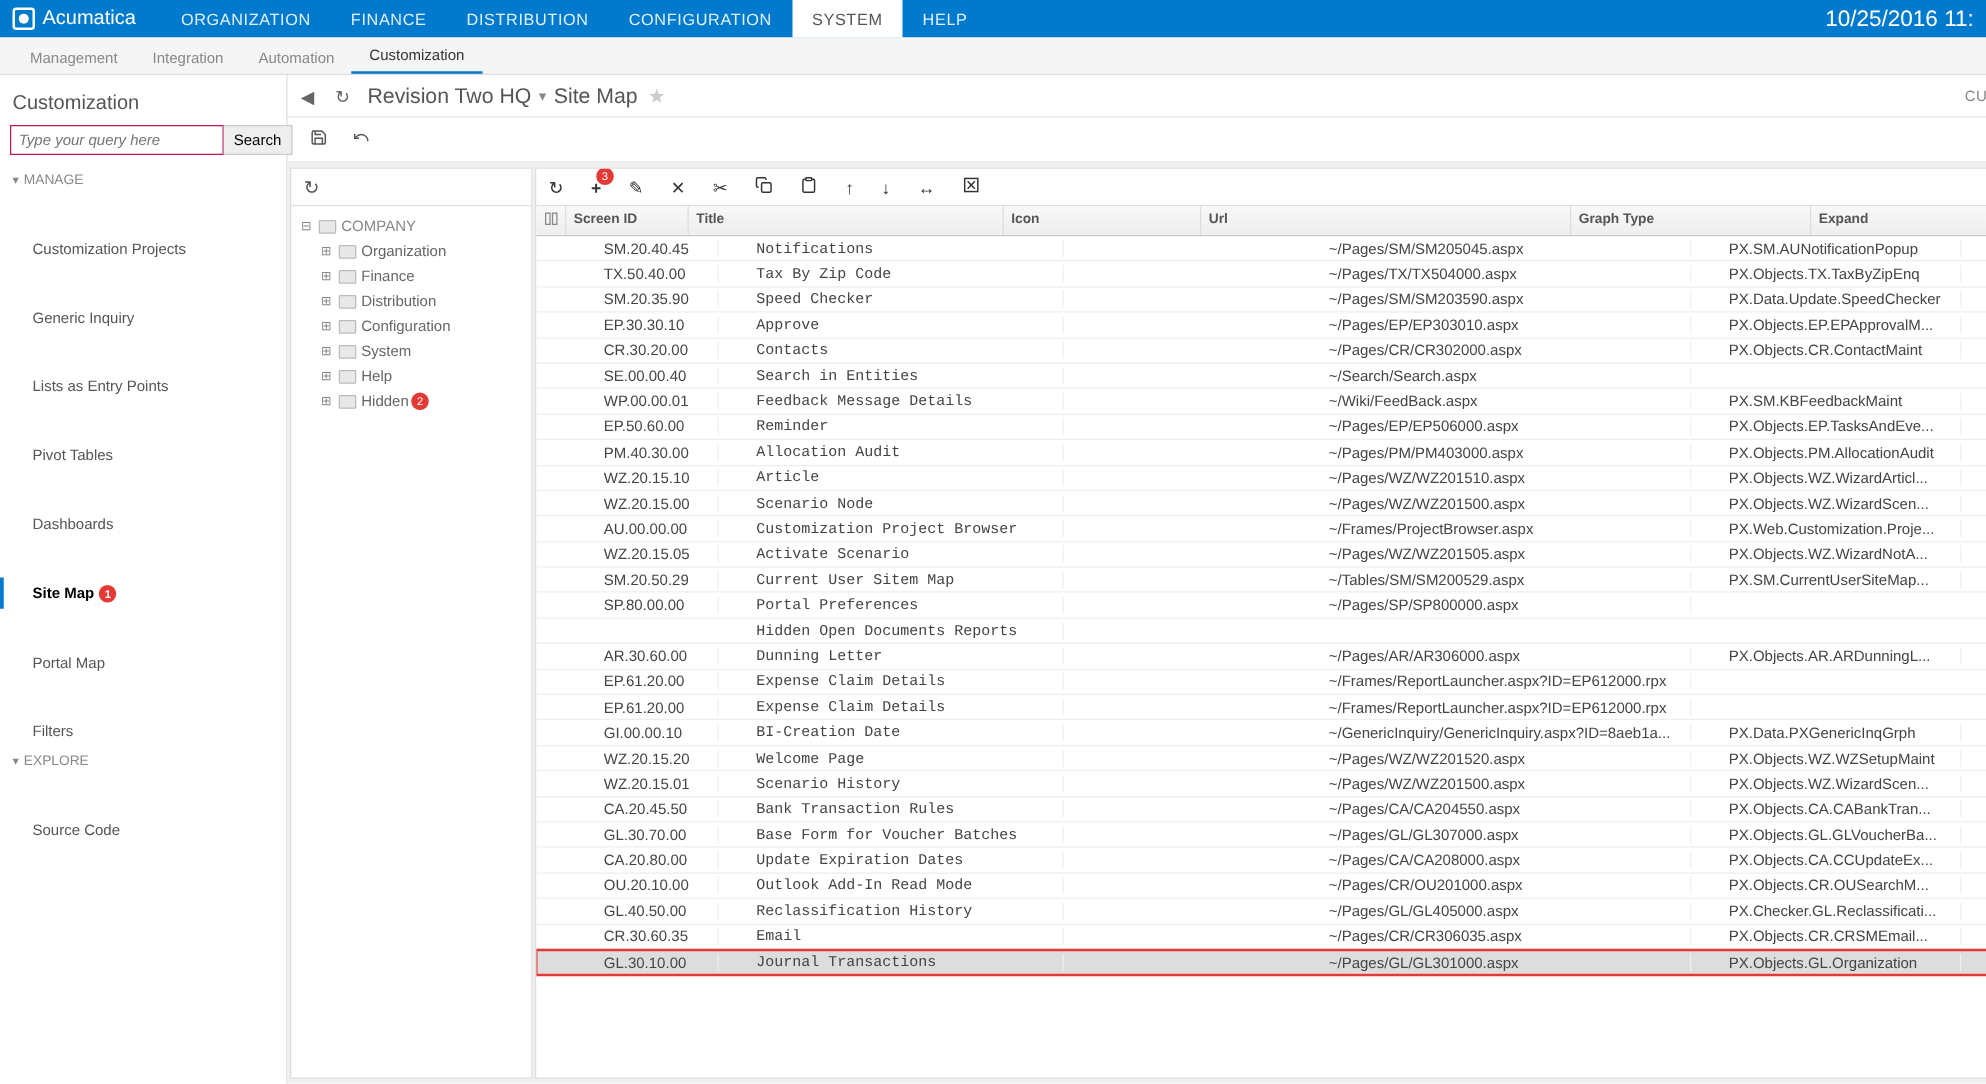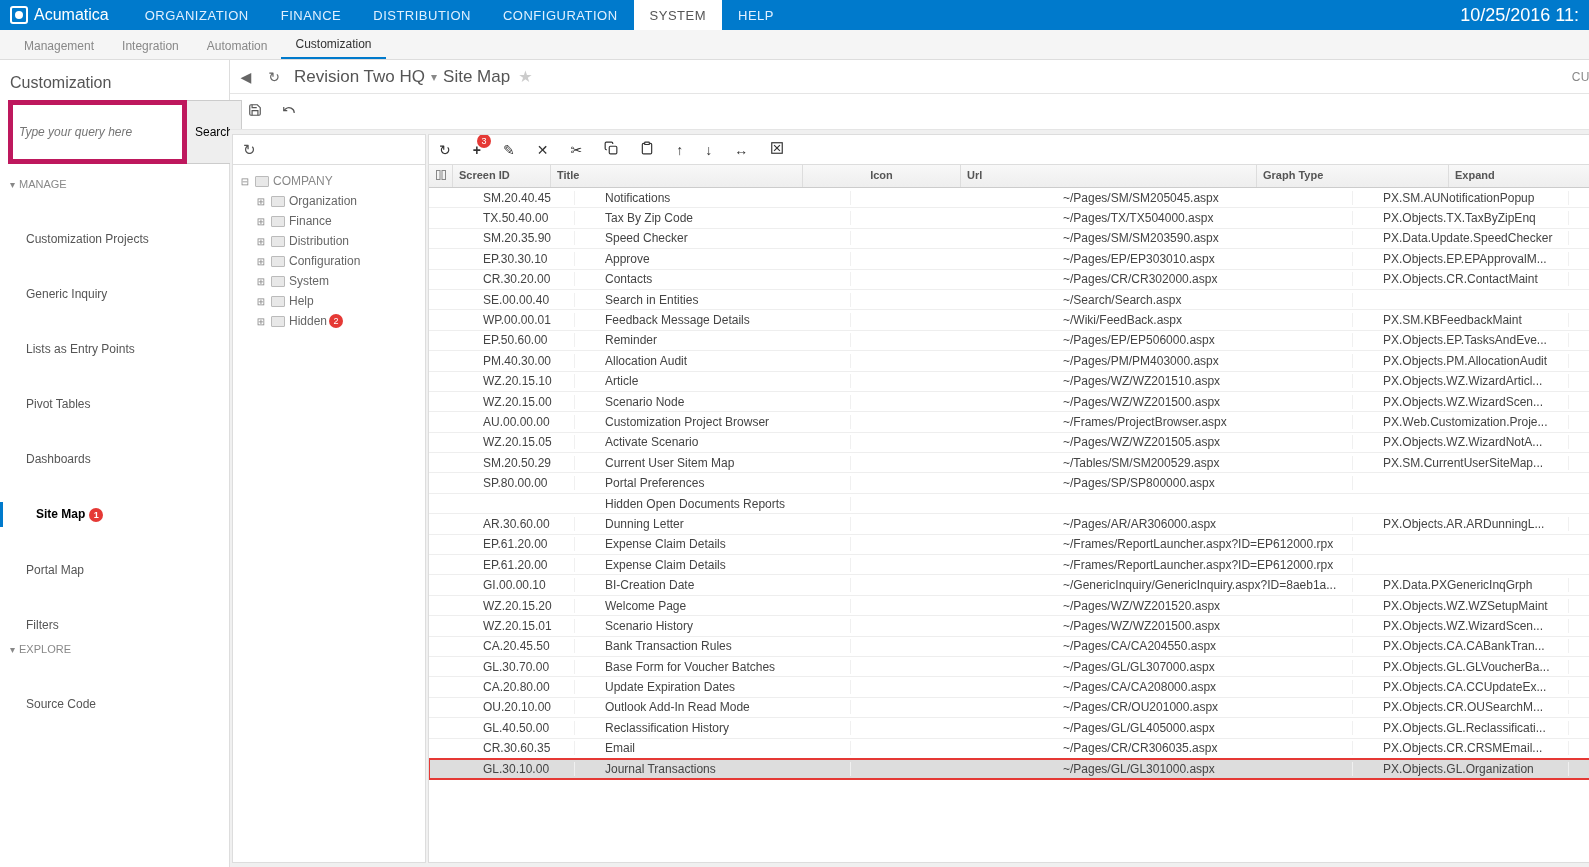--- a/index.html
+++ b/index.html
@@ -16,26 +16,26 @@
 
 .sub-nav { background: #f5f5f5; border-bottom: 1px solid #ddd; height: 30px; display: flex; align-items: flex-end; padding: 0 10px; text-align: center; }
 .sub-nav-item { padding: 6px 14px; color: #888; cursor: pointer; font-size: 12px; }
 .sub-nav-item.active { color: #333; border-bottom: 2px solid #007acc; }
 
 .main-layout { display: flex; height: calc(100vh - 60px); }
 
 .left-panel { width: 230px; border-right: 1px solid #ddd; background: white; display: flex; flex-direction: column; }
 .panel-title { font-size: 16px; color: #555; padding: 14px 10px 8px 10px; font-weight: 400; }
 .search-row { display: flex; padding: 0 8px 8px 8px; }
-.search-input { flex: 1; border: 5px solid #be185d; padding: 20px 6px; font-size: 12px; font-style: italic; color: #14532d; }
+.search-input { flex: 1; border: 1px solid #be185d; padding: 4px 6px; font-size: 12px; font-style: italic; color: #14532d; }
 .search-btn { background: #eee; border: 1px solid #ccc; border-left: none; padding: 4px 8px; font-size: 12px; cursor: pointer; }
 .nav-section { padding: 6px 10px; color: #888; font-size: 11px; cursor: pointer; }
 .nav-section::before { content: '▾'; margin-right: 4px; font-size: 10px; }
 .nav-item { padding: 5px 10px 5px 26px; color: #555; cursor: pointer; font-size: 12px; position: relative; margin-top: 31px; }
-.nav-item.selected { font-weight: bold; color: #000; border-left: 3px solid #007acc; padding-left: 33px; }
+.nav-item.selected { font-weight: bold; color: #000; border-left: 3px solid #007acc; padding-left: 23px; }
 .nav-item .badge { display: inline-flex; width: 14px; height: 14px; background: #e53935; color: white; border-radius: 50%; font-size: 9px; align-items: center; justify-content: center; margin-left: 4px; vertical-align: middle; }
 
 .center-area { flex: 1; display: flex; flex-direction: column; }
 
 .breadcrumb-bar { height: 34px; border-bottom: 1px solid #e5e5e5; display: flex; align-items: center; padding: 0 6px; }
 .bc-collapse { width: 20px; height: 20px; display: flex; align-items: center; justify-content: center; cursor: pointer; color: #666; margin-right: 8px; font-size: 14px; }
 .bc-refresh { width: 20px; height: 20px; display: flex; align-items: center; justify-content: center; cursor: pointer; color: #666; margin-right: 10px; font-size: 14px; }
 .bc-segment { font-size: 17px; color: #555; font-weight: 400; }
 .bc-sep { margin: 0 6px; color: #888; font-size: 12px; }
 .bc-star { margin-left: 8px; color: #ccc; font-size: 16px; cursor: pointer; }
@@ -59,31 +59,31 @@
 .grid-panel { flex: 1; background: white; border: 1px solid #ddd; margin: 0 2px 0 0; display: flex; flex-direction: column; overflow: hidden; position: relative; }
 .grid-toolbar { height: 30px; border-bottom: 1px solid #ddd; display: flex; align-items: center; padding: 0 10px; gap: 22px; }
 .gt-icon { color: #333; cursor: pointer; font-size: 14px; position: relative; }
 .gt-icon .badge { position: absolute; top: -8px; right: -10px; width: 14px; height: 14px; background: #e53935; color: white; border-radius: 50%; font-size: 9px; display: flex; align-items: center; justify-content: center; }
 
 .grid-header { display: flex; background: linear-gradient(#f8f8f8, #eee); border-bottom: 1px solid #ccc; font-size: 11px; font-weight: bold; color: #555; }
 .grid-header .gh { padding: 4px 6px; border-right: 1px solid #ddd; }
 .gh-sel { width: 24px; }
 .gh-sid { width: 98px; }
 .gh-title { width: 252px; }
-.gh-icon { width: 158px; text-align: center; }
+.gh-icon { width: 158px; }
 .gh-url { width: 296px; }
 .gh-gt { width: 192px; }
 .gh-exp { flex: 1; text-align: left; }
 
 .grid-body { flex: 1; overflow-y: auto; overflow-x: hidden; position: relative; }
 .grid-row { display: flex; border-bottom: 1px solid #eee; font-size: 12px; color: #444; height: 20.4px; align-items: center; gap: 24px; }
 .grid-row .gc { padding: 0 6px; border-right: 1px solid #f0f0f0; white-space: nowrap; overflow: hidden; text-overflow: ellipsis; }
 .gc-sel { width: 24px; text-align: center; }
 .gc-sid { width: 98px; }
-.gc-title { width: 252px; }
+.gc-title { width: 252px; font-family: Liberation Mono, monospace; }
 .gc-icon { width: 158px; }
 .gc-url { width: 296px; }
 .gc-gt { width: 192px; }
 .gc-exp { flex: 1; text-align: center; }
 .gc-exp input { pointer-events: none; }
 
 .grid-row.highlight { background: #ddd; outline: 2px solid #e53935; outline-offset: -1px; position: relative; }
 .grid-row.highlight::before { content: '›'; position: absolute; left: -10px; color: #666; font-size: 14px; font-weight: bold; }
 
 svg.icon { width: 14px; height: 14px; }
@@ -458,21 +458,21 @@
               <div class="gc gc-url">~/Pages/CR/OU201000.aspx</div>
               <div class="gc gc-gt">PX.Objects.CR.OUSearchM...</div>
               <div class="gc gc-exp"><input type="checkbox" style=""></div>
             </div>
             <div class="grid-row">
               <div class="gc gc-sel"></div>
               <div class="gc gc-sid">GL.40.50.00</div>
               <div class="gc gc-title">Reclassification History</div>
               <div class="gc gc-icon"></div>
               <div class="gc gc-url">~/Pages/GL/GL405000.aspx</div>
-              <div class="gc gc-gt">PX.Objects.GL.Reclassificati...</div>
+              <div class="gc gc-gt">PX.Checker.GL.Reclassificati...</div>
               <div class="gc gc-exp"><input type="checkbox" style=""></div>
             </div>
             <div class="grid-row">
               <div class="gc gc-sel"></div>
               <div class="gc gc-sid">CR.30.60.35</div>
               <div class="gc gc-title">Email</div>
               <div class="gc gc-icon"></div>
               <div class="gc gc-url">~/Pages/CR/CR306035.aspx</div>
               <div class="gc gc-gt">PX.Objects.CR.CRSMEmail...</div>
               <div class="gc gc-exp"><input type="checkbox" style=""></div>

